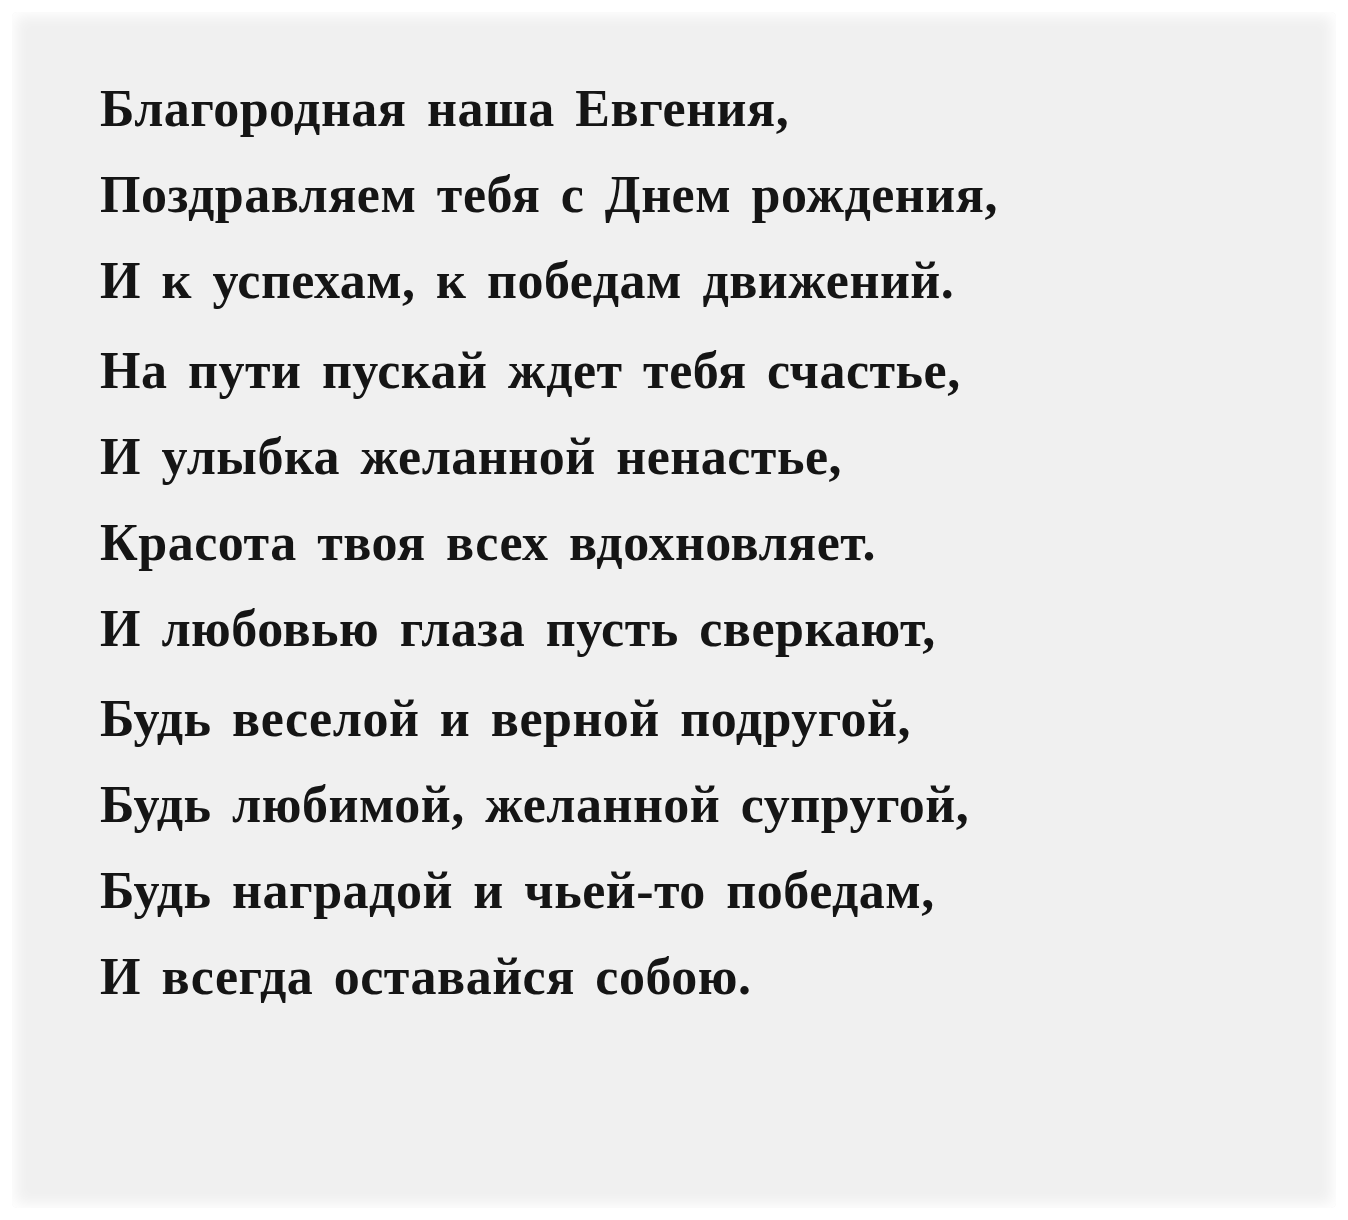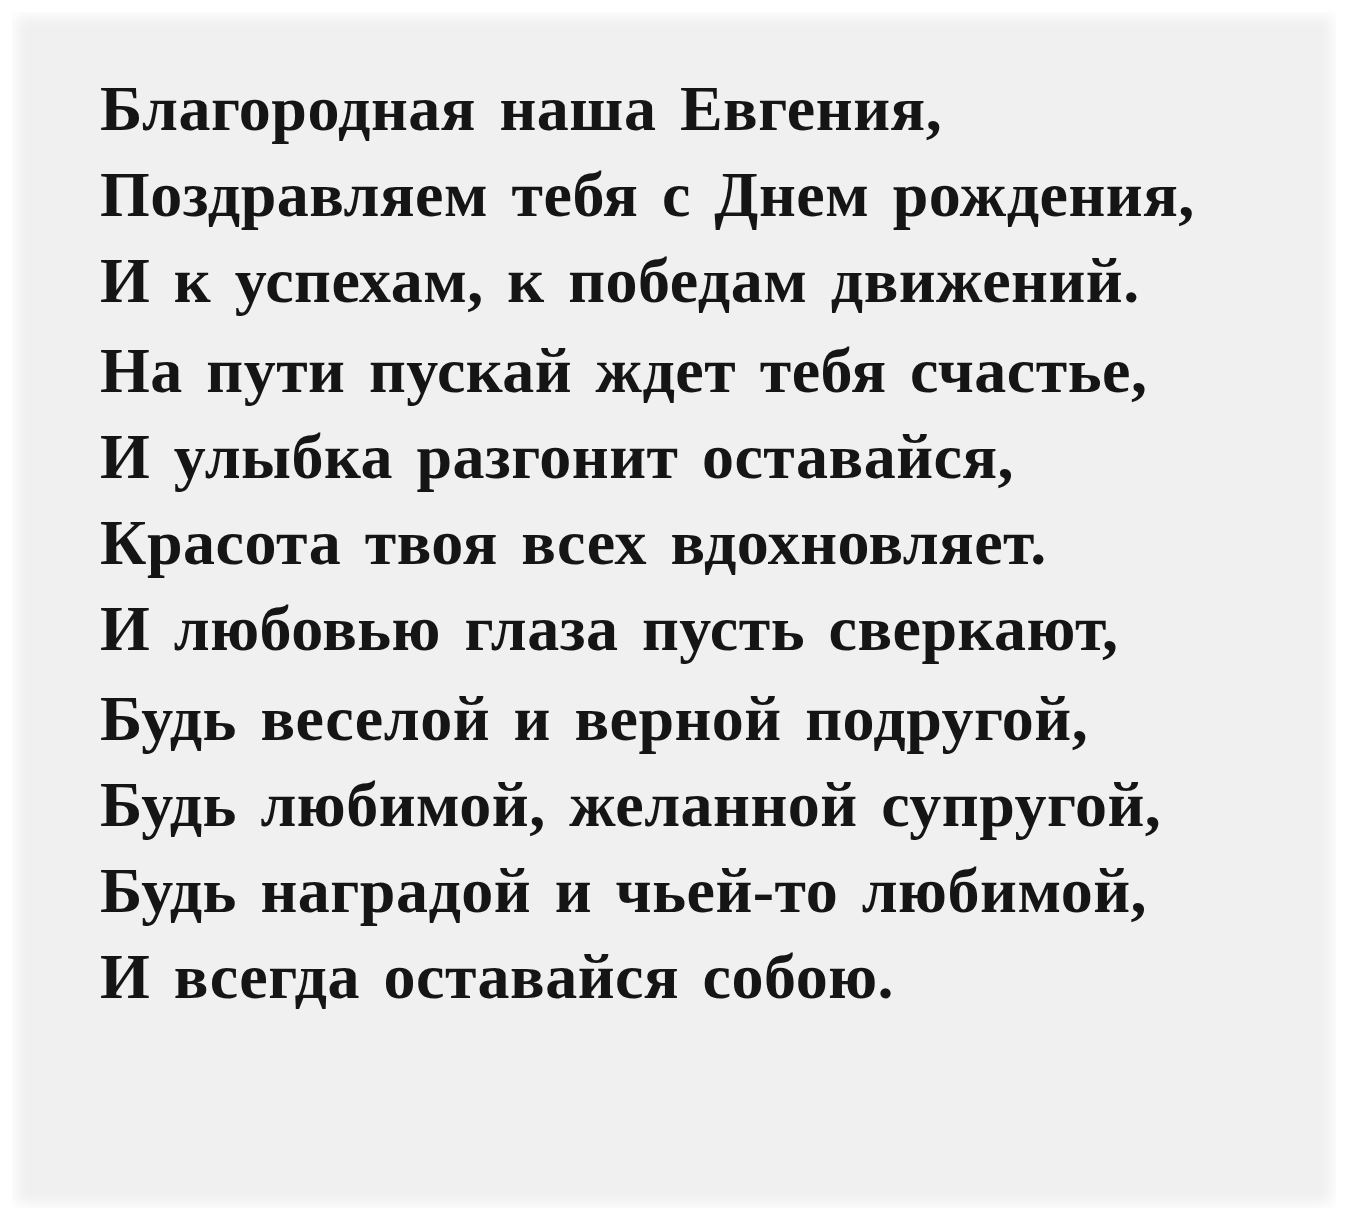--- a/index.html
+++ b/index.html
@@ -26,21 +26,21 @@
     border-radius: 5px;
     box-shadow: inset 0 0 14px 4px #ffffff;
   }
   .poem {
     position: absolute;
     left: 100px;
     top: 66px;
     right: 30px;
     color: #151515;
     font-weight: bold;
-    font-size: 64px;
+    font-size: 52px;
     line-height: 86px;
     letter-spacing: 0.5px;
     word-spacing: 7px;
     white-space: nowrap;
   }
   .stanza + .stanza {
     margin-top: 4px;
   }
 </style>
 </head>
@@ -50,24 +50,24 @@
   <div class="panel"></div>
 
   <div class="poem">
     <div class="stanza">
       <div class="line">Благородная наша Евгения,</div>
       <div class="line">Поздравляем тебя с Днем рождения,</div>
       <div class="line">И к успехам, к победам движений.</div>
     </div>
     <div class="stanza">
       <div class="line">На пути пускай ждет тебя счастье,</div>
-      <div class="line">И улыбка разгонит оставайся,</div>
+      <div class="line">И улыбка желанной ненастье,</div>
       <div class="line">Красота твоя всех вдохновляет.</div>
       <div class="line">И любовью глаза пусть сверкают,</div>
     </div>
     <div class="stanza">
       <div class="line">Будь веселой и верной подругой,</div>
       <div class="line">Будь любимой, желанной супругой,</div>
-      <div class="line">Будь наградой и чьей-то любимой,</div>
+      <div class="line">Будь наградой и чьей-то победам,</div>
       <div class="line">И всегда оставайся собою.</div>
     </div>
   </div>
 </div>
 
 </body></html>

